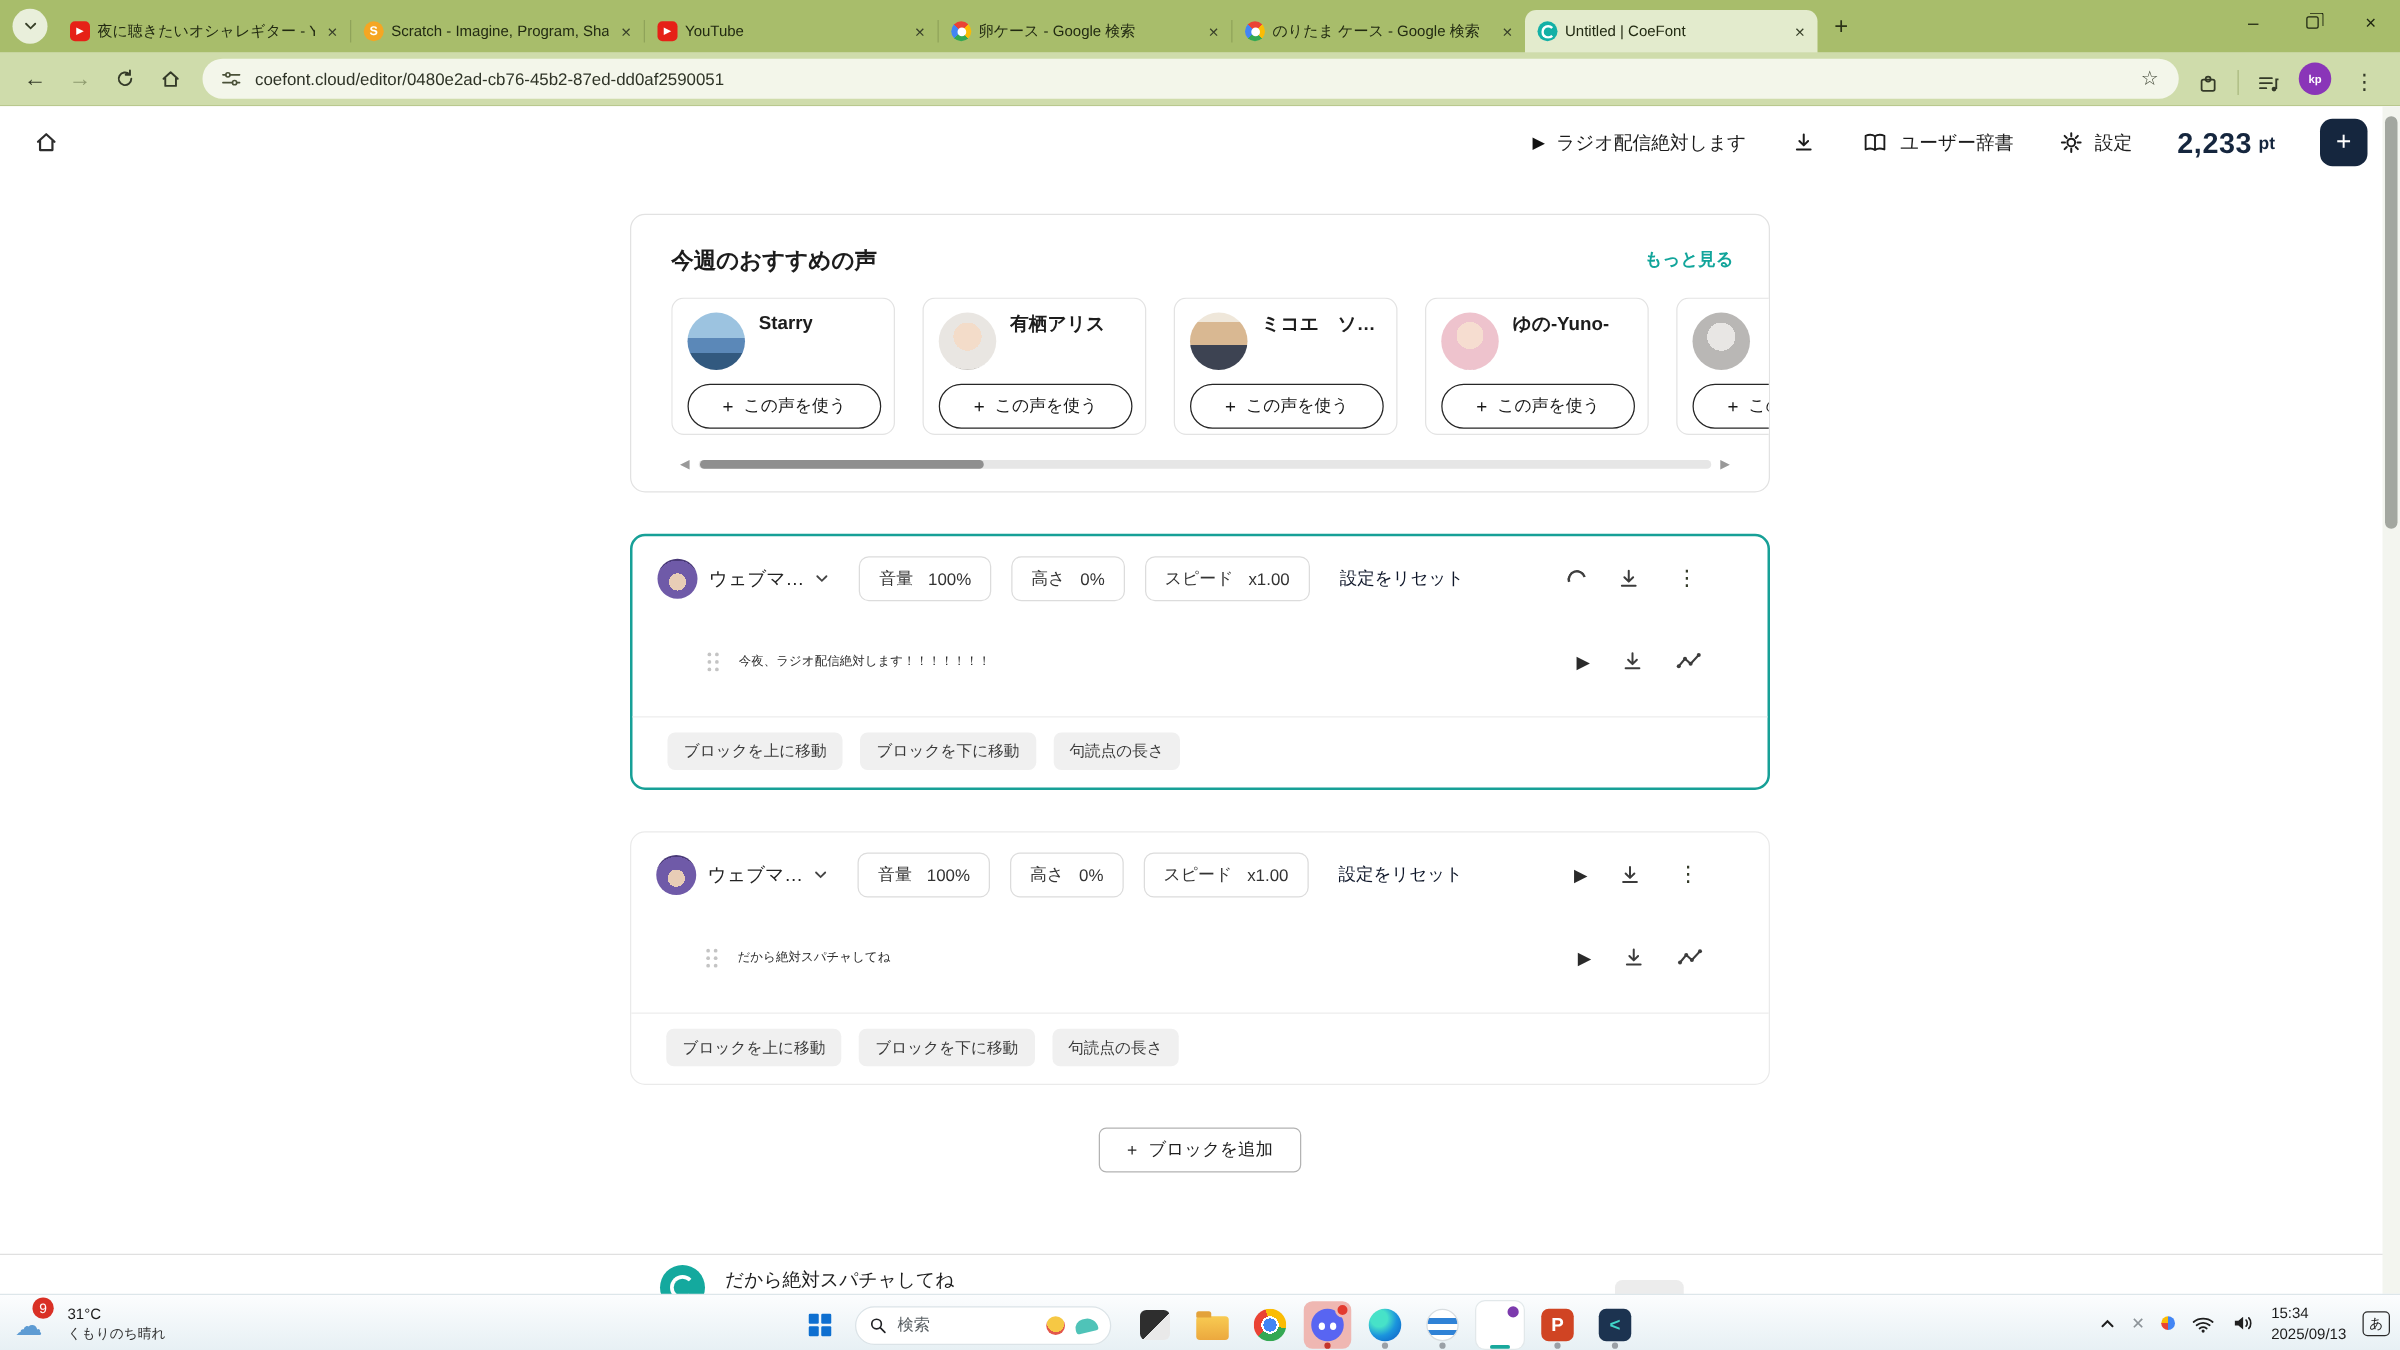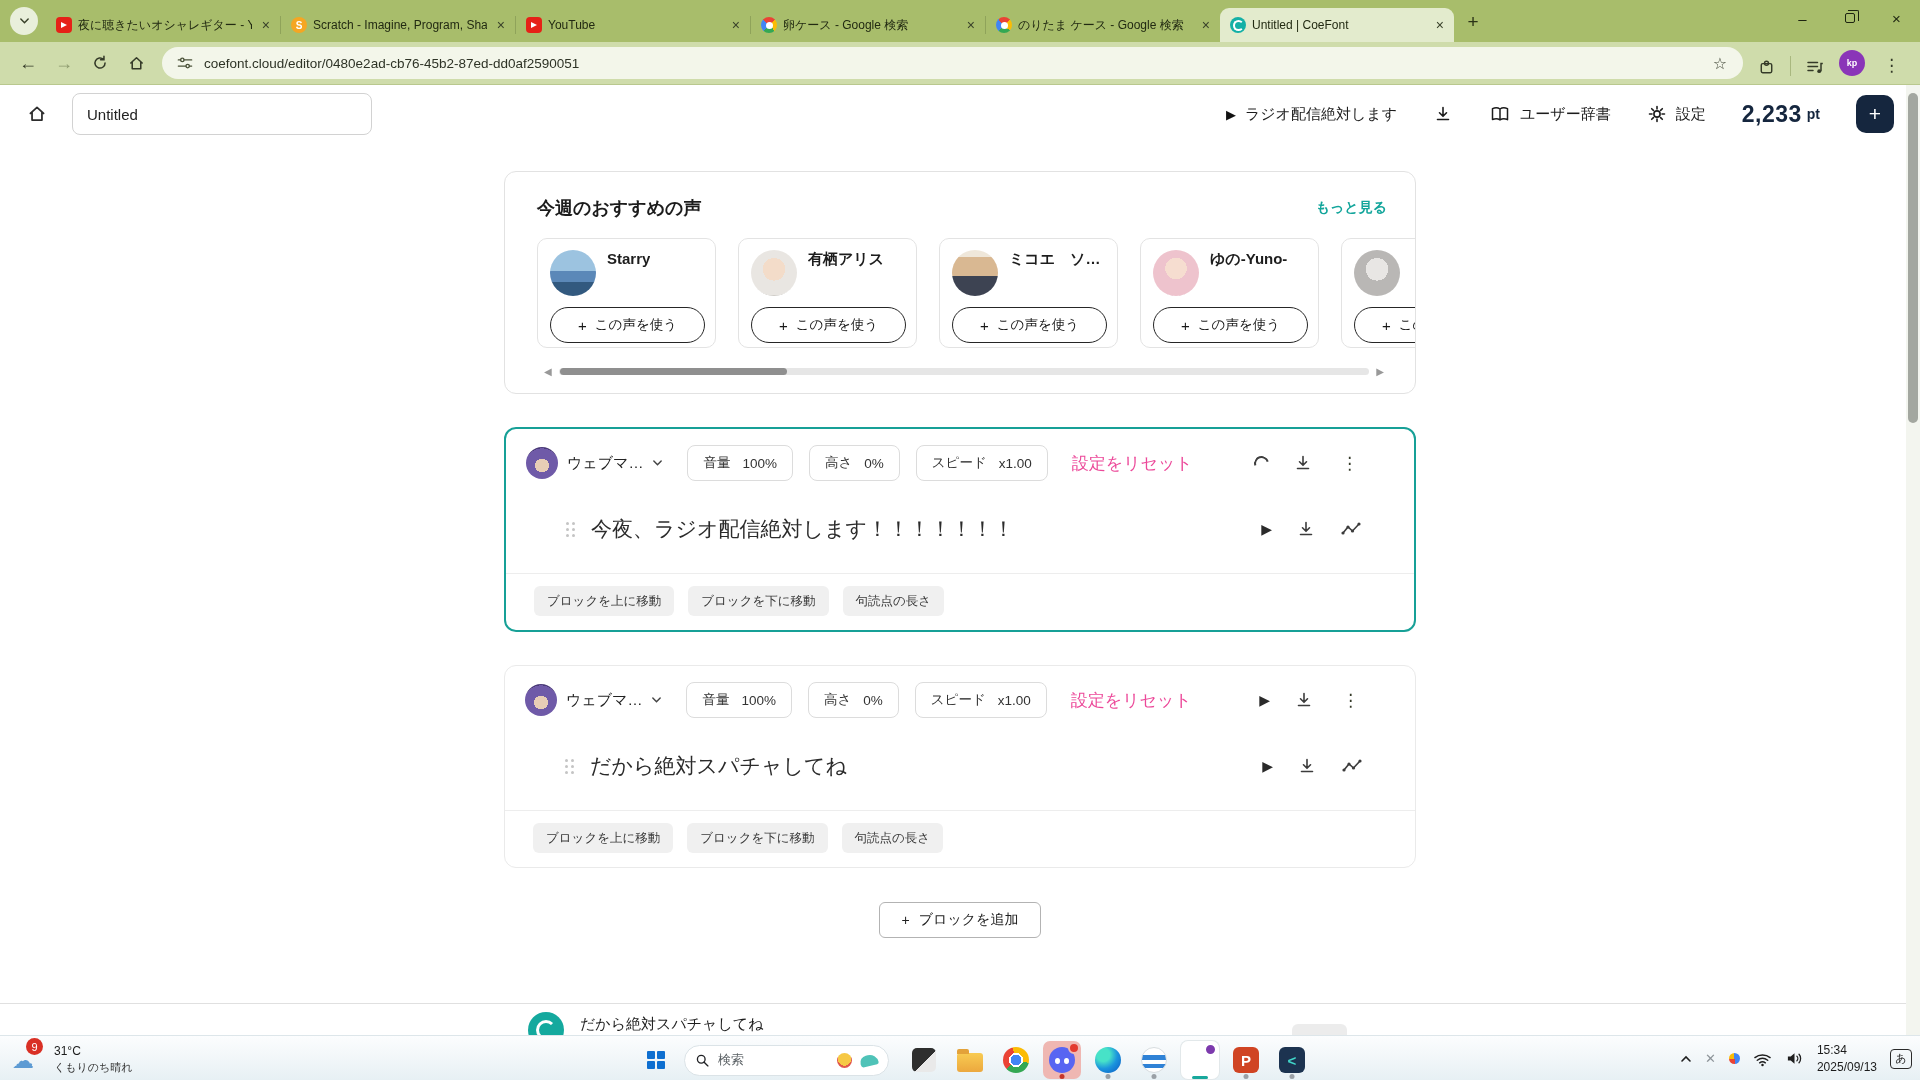--- a/index.html
+++ b/index.html
@@ -75,31 +75,31 @@
 .scrollthumb{position:absolute;left:1px;top:0;height:7px;width:28%;background:#8f8f8f;border-radius:4px}
 
 .block{border:1px solid #eaeaea;border-radius:12px;margin-top:33px;padding:16px 20px 0;background:#fff}
 .block.selected{border:2px solid #17a097}
 .block-head{display:flex;align-items:center}
 .voice-picker{display:flex;align-items:center;gap:9px;margin-right:24px}
 .bavatar{width:32px;height:32px;border-radius:50%;flex:none;background:radial-gradient(circle at 50% 58%,#e8cdb6 0 28%,#6f5aa8 28% 70%,#4a3a78 70%)}
 .voice-name{font-size:15px;color:#222;max-width:84px;white-space:nowrap;overflow:hidden}
 .chevd{color:#444}
 .chip{height:36px;border:1px solid #dcdcdc;border-radius:8px;background:#fff;display:flex;align-items:center;gap:12px;padding:0 15px;font-size:13.5px;color:#333;margin-right:16px}
-.reset{font-size:17px;color:#ec4899;margin-left:8px}
+.reset{font-size:14px;color:#0f172a;margin-left:8px}
 .rowicons{margin-left:auto;display:flex;align-items:center;gap:24px;padding-right:32px;color:#3c3c3c}
 .spinner{width:15px;height:15px;border-radius:50%;border:2px solid transparent;border-top-color:#3f3f3f;border-left-color:#3f3f3f;transform:rotate(28deg)}
 .playico{font-size:14px;color:#2a2a2a}
 .textrow{display:flex;align-items:center;margin-top:28px;padding-left:40px;height:40px}
 .draghandle{width:9px;height:15px;flex:none;position:relative}
 .draghandle i{position:absolute;width:3px;height:3px;border-radius:50%;background:#c4c4c4}
 .draghandle i:nth-child(1){left:0;top:0}.draghandle i:nth-child(2){left:6px;top:0}
 .draghandle i:nth-child(3){left:0;top:6px}.draghandle i:nth-child(4){left:6px;top:6px}
 .draghandle i:nth-child(5){left:0;top:12px}.draghandle i:nth-child(6){left:6px;top:12px}
-.blocktext{font-size:21px;color:#2b2b2b;margin-left:16px;flex:1;white-space:nowrap;overflow:hidden}
+.blocktext{font-size:10px;color:#2b2b2b;margin-left:16px;flex:1;white-space:nowrap;overflow:hidden}
 .blockfooter{display:flex;gap:14px;margin:24px -20px 0;border-top:1px solid #ededed;padding:12px 0 14px 28px}
 .block.selected .blockfooter{margin:24px -20px 0}
 .fchip{height:30px;background:#f0f0f0;border-radius:6px;display:flex;align-items:center;padding:0 13px;font-size:12.5px;color:#3a3a3a;white-space:nowrap}
 .addblock{margin:34px auto 0;width:max-content;height:36px;border:1px solid #b3b3b3;border-radius:6px;display:flex;align-items:center;gap:9px;padding:0 22px;font-size:14px;color:#1f1f1f;background:#fff}
 
 .bottomplayer{position:absolute;left:0;top:1003px;width:1920px;height:32px;background:#fff;border-top:1px solid #e0e0e0}
 .bp-logo{position:absolute;left:528px;top:8px;width:36px;height:36px;border-radius:50%;background:#14a99e;display:flex;align-items:center;justify-content:center}
 .bp-logo::after{content:"";width:14px;height:14px;border:3px solid #fff;border-right-color:transparent;border-radius:50%}
 .bp-text{position:absolute;left:580px;top:11px;font-size:15px;color:#1d1d1d}
 .bp-box{position:absolute;left:1292px;top:20px;width:55px;height:18px;background:#ececec;border-radius:6px}
@@ -301,21 +301,20 @@
       <div class="kebab">⋮</div>
     </div>
   </div>
 
   <div class="appheader">
     <div class="homebtn">
         <svg width="22" height="22">
           <use href="#i-home"></use>
         </svg>
       </div>
-    <input class="titleinput" value="Untitled" style="">
     <div class="ah-right">
       <div class="ah-item">
         <span class="playtri">▶</span>
         <span>ラジオ配信絶対します</span>
       </div>
       <div class="ah-item">
         <svg width="20" height="20">
             <use href="#i-dl"></use>
           </svg>
       </div>

